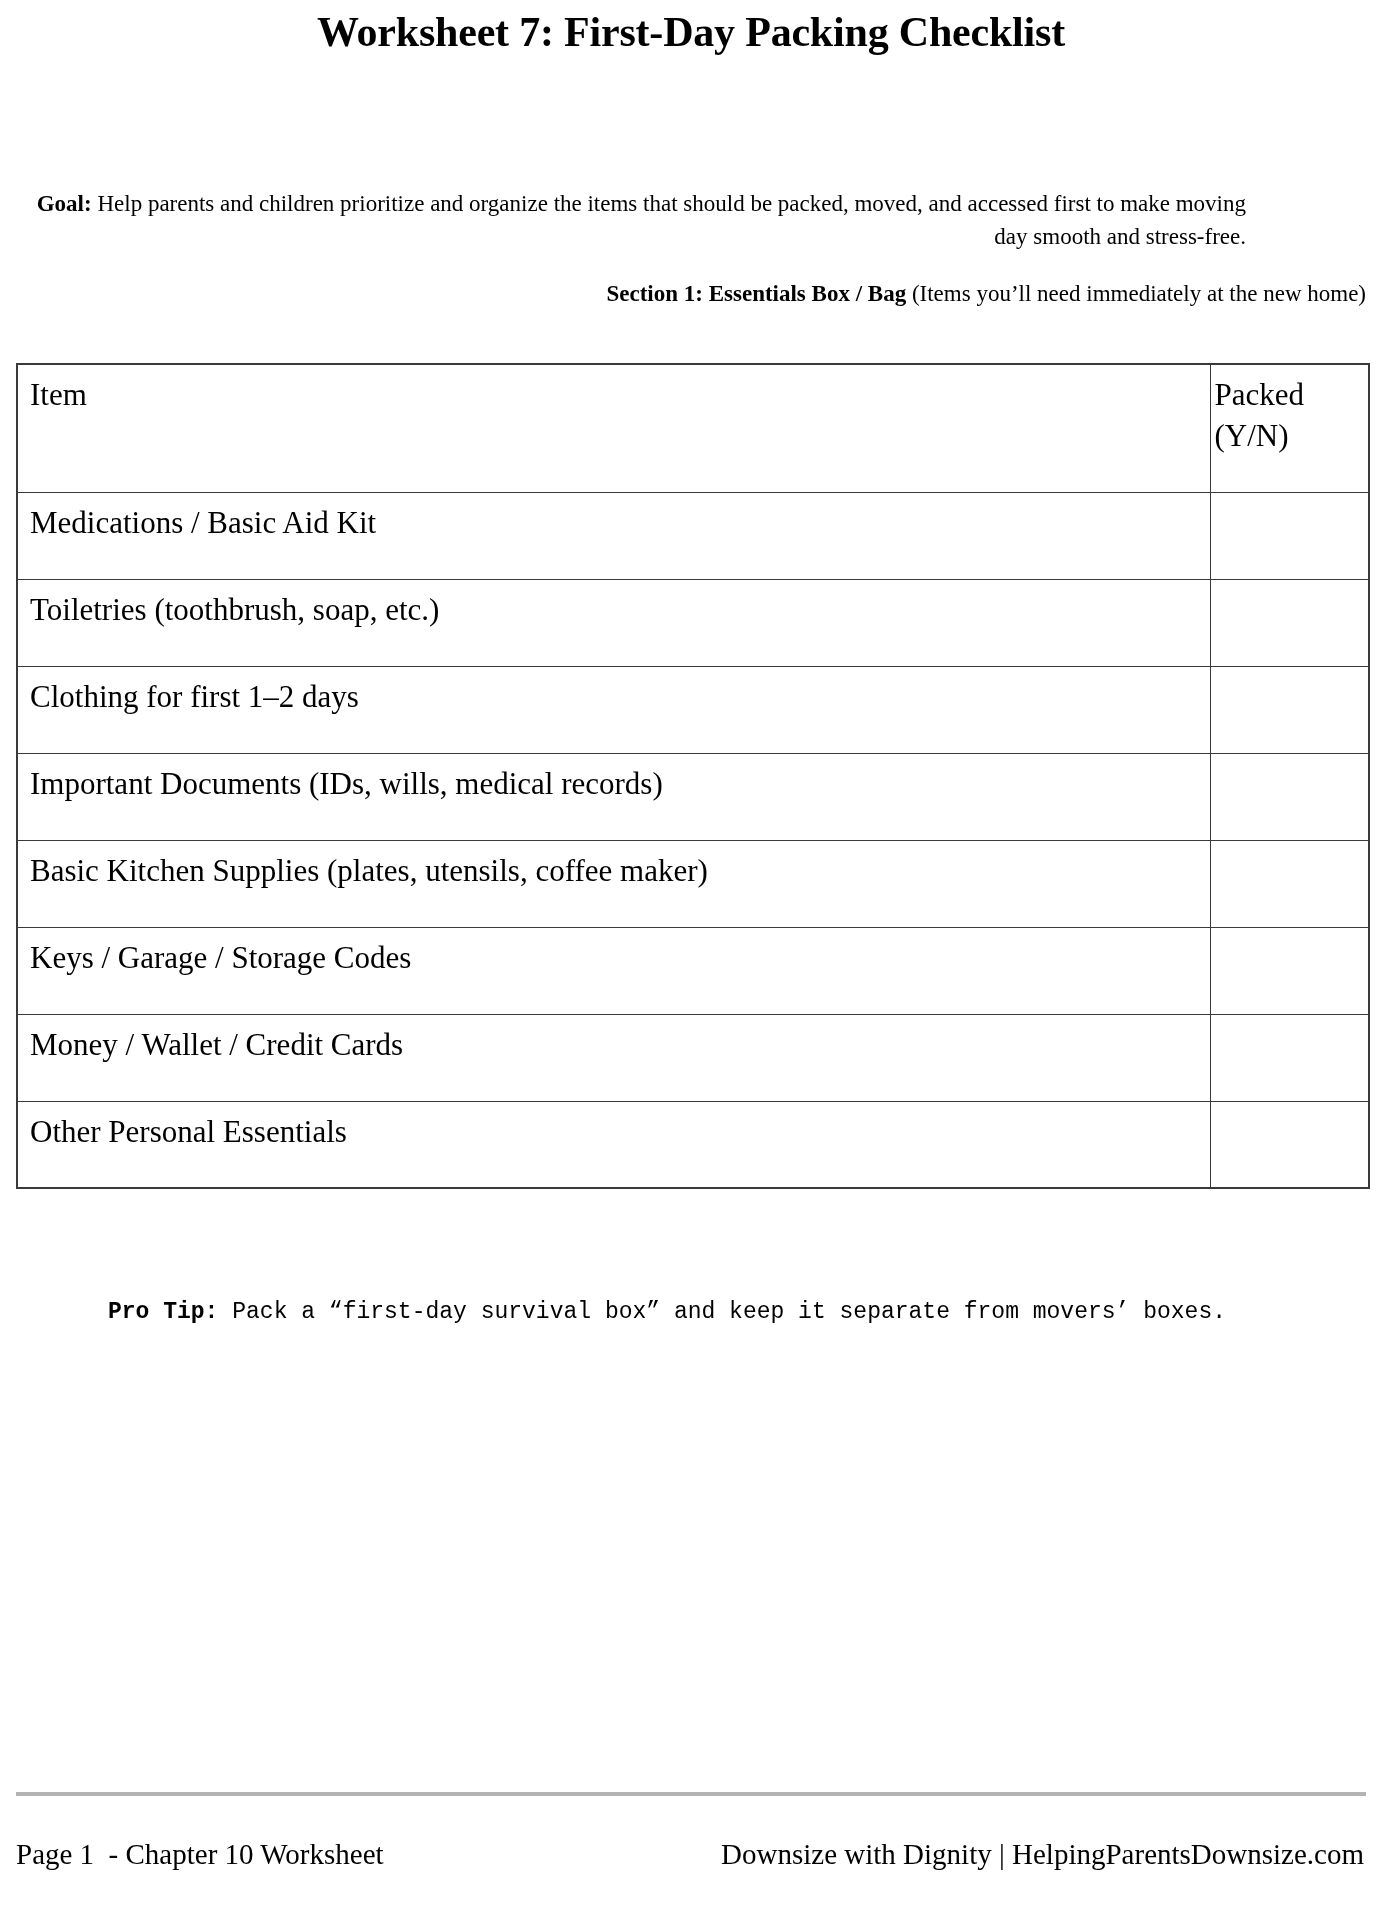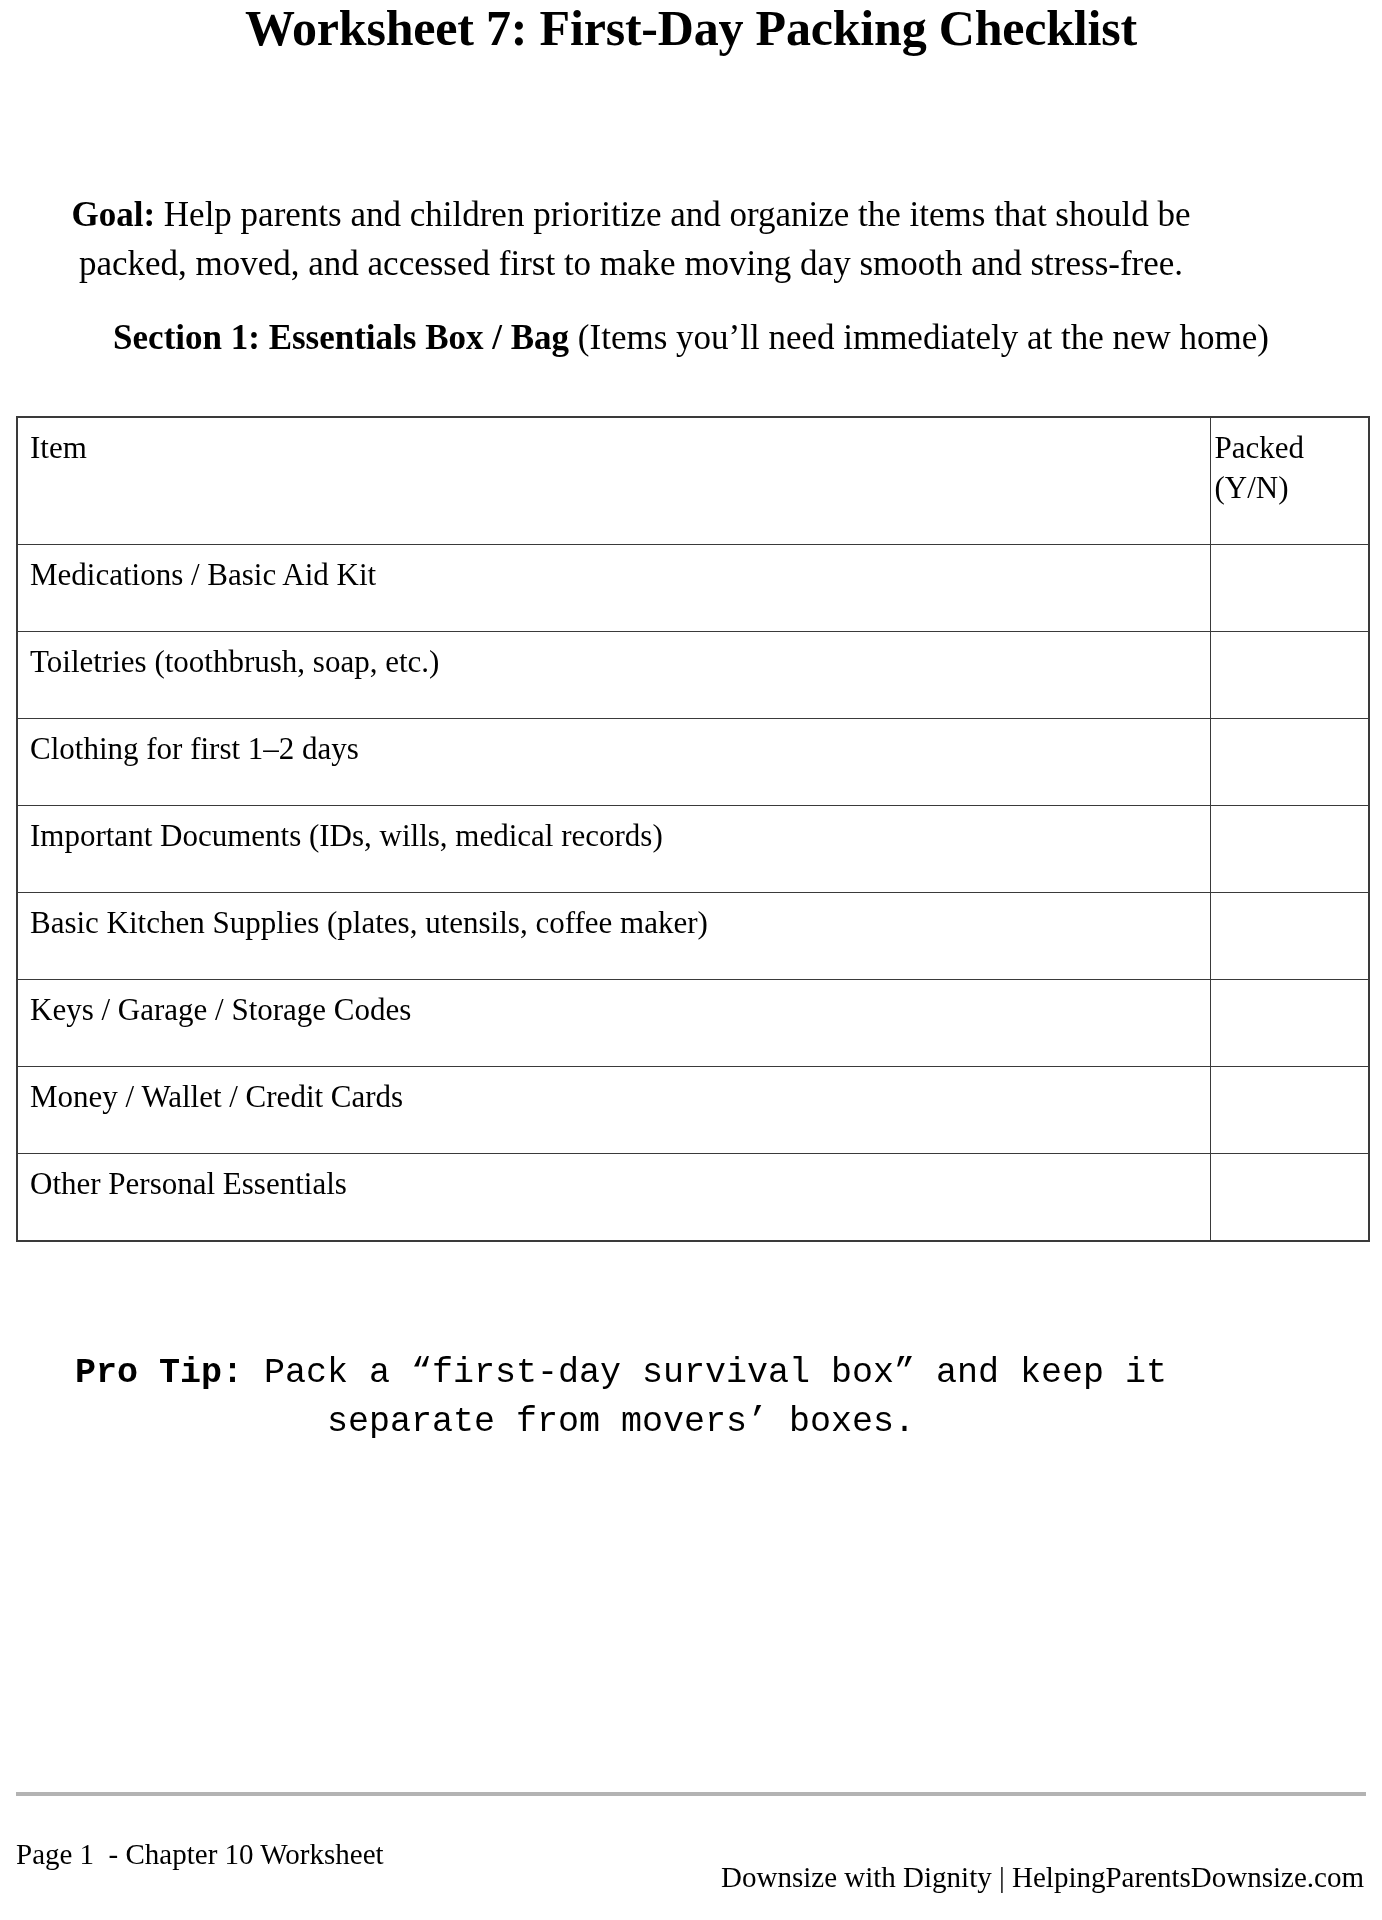--- a/index.html
+++ b/index.html
@@ -21,33 +21,34 @@
     left: 0; top: 0;
     width: 1382px;
     height: 1920px;
     box-sizing: border-box;
     padding: 0 16px;
   }
 
   
   .doc-title {
     margin: 0;
+    padding-top: 8px;
     text-align: center;
-    font-size: 50px;
+    font-size: 42px;
     font-weight: bold;
     letter-spacing: -0.2px;
     line-height: 1.15;
   }
 
   
   .para {
     margin: 0;
-    font-size: 35px;
+    font-size: 23px;
     line-height: 1.42;
-    text-align: center;
+    text-align: right;
   }
   .para .lead {
     font-weight: bold;
   }
   #goal-paragraph {
     margin-top: 132px;
     padding-right: 120px;
   }
   #section-heading {
     margin-top: 24px;
@@ -128,21 +129,20 @@
   }
   .footer-left {
     font-size: 29px;
     white-space: pre;
   }
   .footer-right {
     font-size: 29px;
     margin-left: auto;
     padding-right: 2px;
     white-space: pre;
-    margin-top: 23px;
   }
   .footer-spacer { flex: 0 0 90px; }
 </style>
 </head>
 <body>
 
 <div class="page">
 
   <h1 class="doc-title">Worksheet 7: First-Day Packing Checklist</h1>
 

